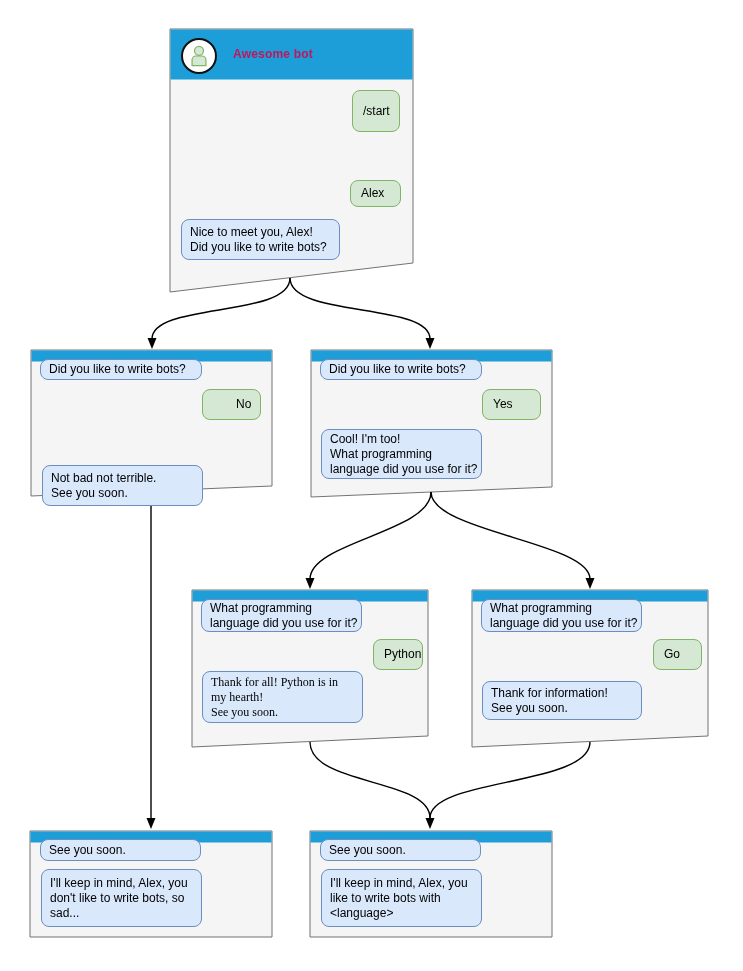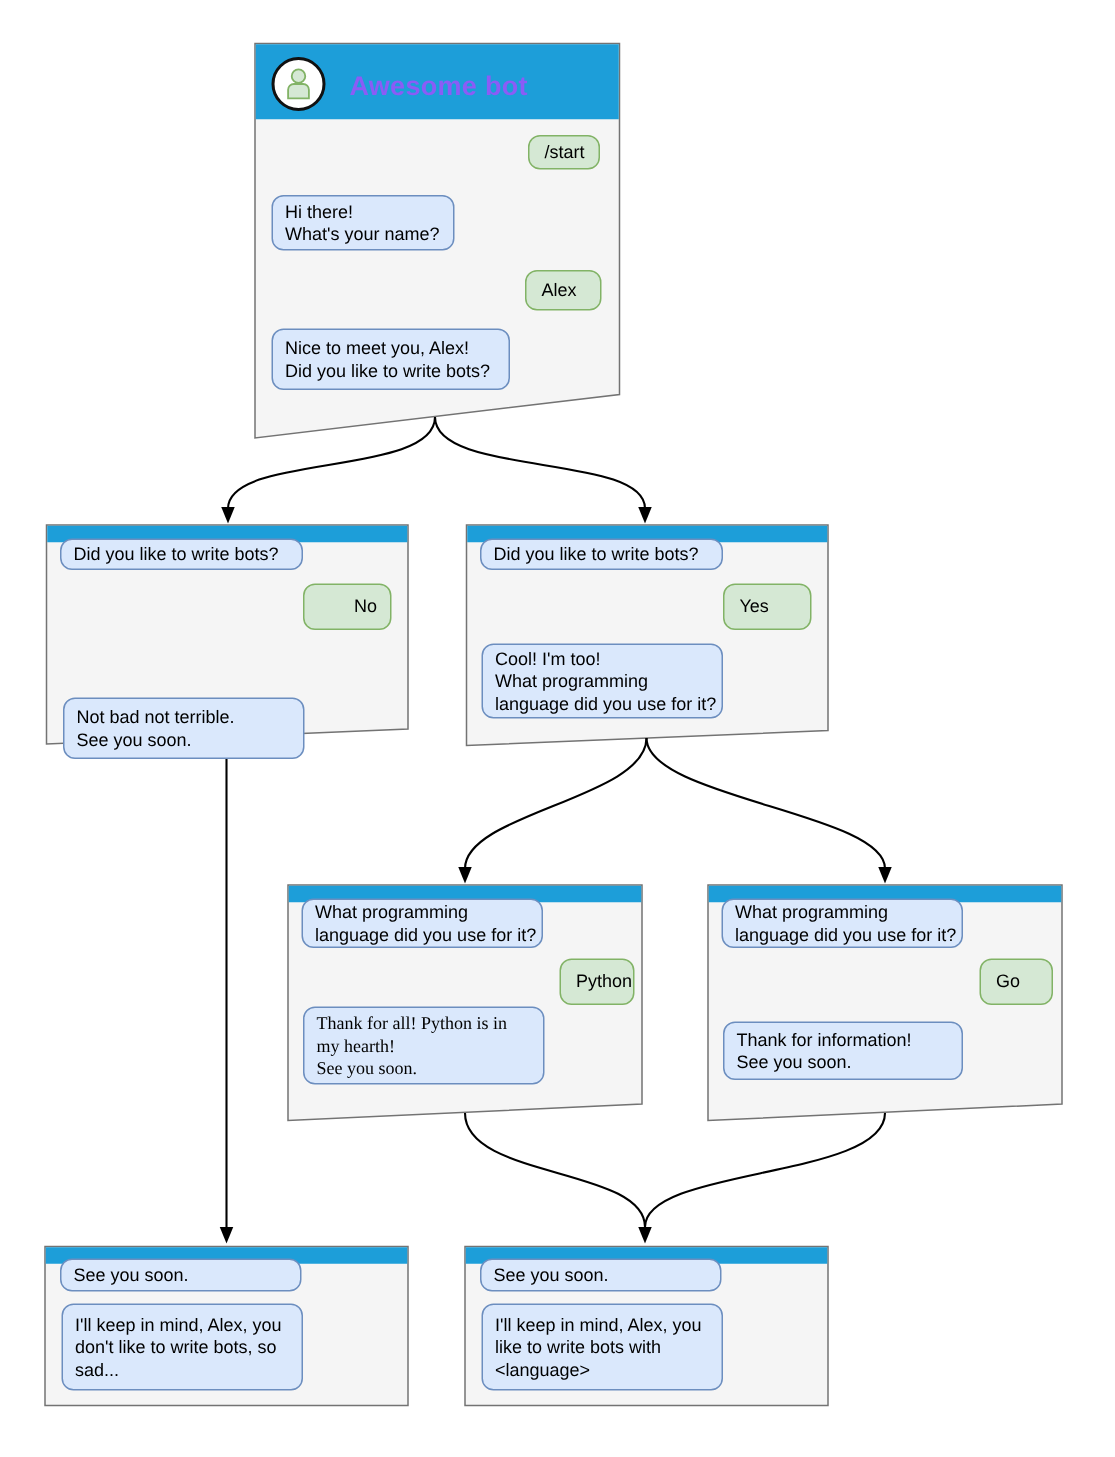--- a/index.html
+++ b/index.html
@@ -16,21 +16,21 @@
   .bubble {
     position:absolute; border-radius:8px; font-size:12px; line-height:15px;
     display:flex; align-items:center; white-space:pre; overflow:hidden;
   }
   .bot  { background:var(--bot-bubble-fill,#dae8fc);  border:1px solid var(--bot-bubble-border,#6c8ebf);  padding:1px 2px 1px 8px; }
   .user { background:var(--user-bubble-fill,#d5e8d4); border:1px solid var(--user-bubble-border,#82b366); padding:1px 2px 1px 10px; }
   .avatar {
     position:absolute; left:181px; top:38px; width:36px; height:36px; border-radius:50%;
     background:#fff; border:2px solid #111; display:flex; align-items:center; justify-content:center;
   }
-  .title { position:absolute; left:233px; top:47px; font-size:18px; font-weight:bold; color:#8b5cf6; letter-spacing:0.2px; }
+  .title { position:absolute; left:233px; top:47px; font-size:12px; font-weight:bold; color:#be185d; letter-spacing:0.2px; }
 </style>
 </head>
 <body>
 
 <div class="canvas">
 
   <svg class="layer" width="743" height="971" viewBox="0 0 743 971">
 
     <polygon class="win" points="170,29 413,29 413,263 170,292"></polygon>
     <polygon class="win" points="31,350 272,350 272,486 31,496"></polygon>
@@ -69,23 +69,21 @@
   </svg>
 
   <div class="avatar">
     <svg width="26" height="26" viewBox="0 0 30 30">
       <circle cx="15" cy="9" r="5.2" fill="#d5e8d4" stroke="#82b366" stroke-width="1.4"></circle>
       <path d="M7 26 v-6.5 a4.5 4.5 0 0 1 4.5 -4.5 h7 a4.5 4.5 0 0 1 4.5 4.5 V26 z" fill="#d5e8d4" stroke="#82b366" stroke-width="1.4"></path>
     </svg>
   </div>
   <div class="title">Awesome bot</div>
 
-  <div class="bubble user" style="left:352px; top:90px;  width:48px;  height:23px;">/start</div>
-  <div class="bubble bot" style="left:181px; top:130px; width:122px; height:37px;">Hi there!
-What's your name?</div>
+  <div class="bubble user" style="left:352px; top:90px;  width:48px;  height:42px;">/start</div>
   <div class="bubble user" style="left:350px; top:180px; width:51px;  height:27px;">Alex</div>
   <div class="bubble bot" style="left:181px; top:219px; width:159px; height:41px;">Nice to meet you, Alex!
 Did you like to write bots?</div>
 
   <div class="bubble bot" style="left:40px;  top:359px; width:162px; height:21px;">Did you like to write bots?</div>
   <div class="bubble user" style="left:202px; top:389px; width:59px;  height:31px;padding-left:33px;">No</div>
   <div class="bubble bot" style="left:42px;  top:429px; width:161px; height:41px;margin-top:36px;">Not bad not terrible.
 See you soon.</div>
 
   <div class="bubble bot" style="left:320px; top:359px; width:162px; height:21px;">Did you like to write bots?</div>

